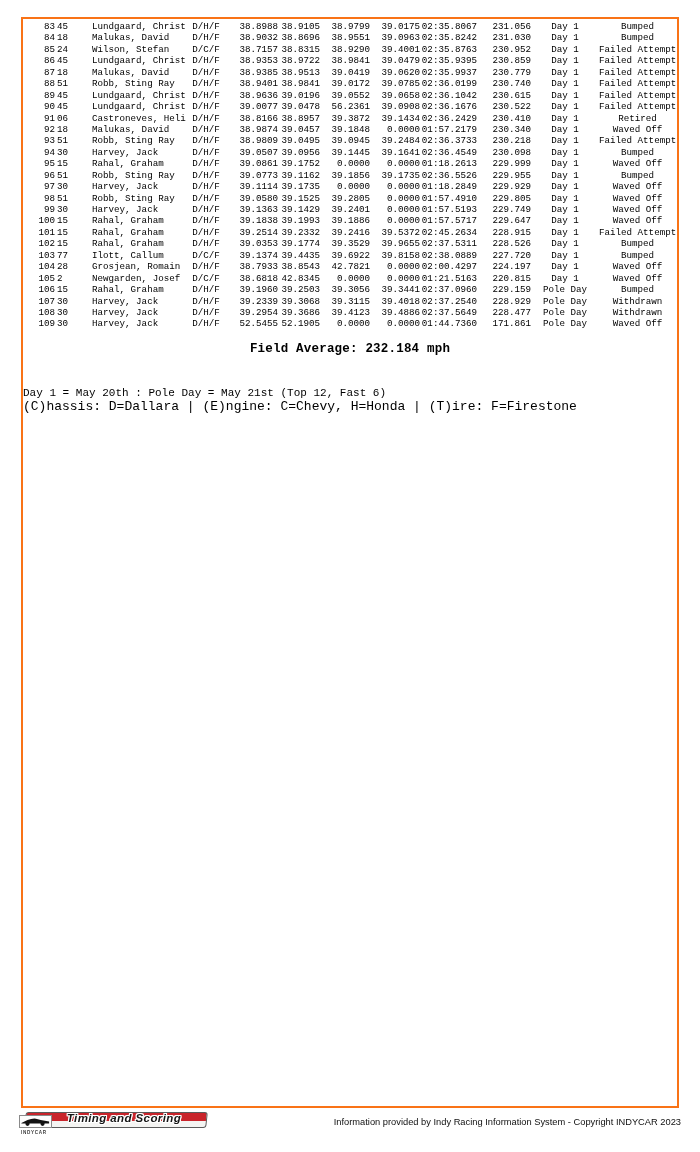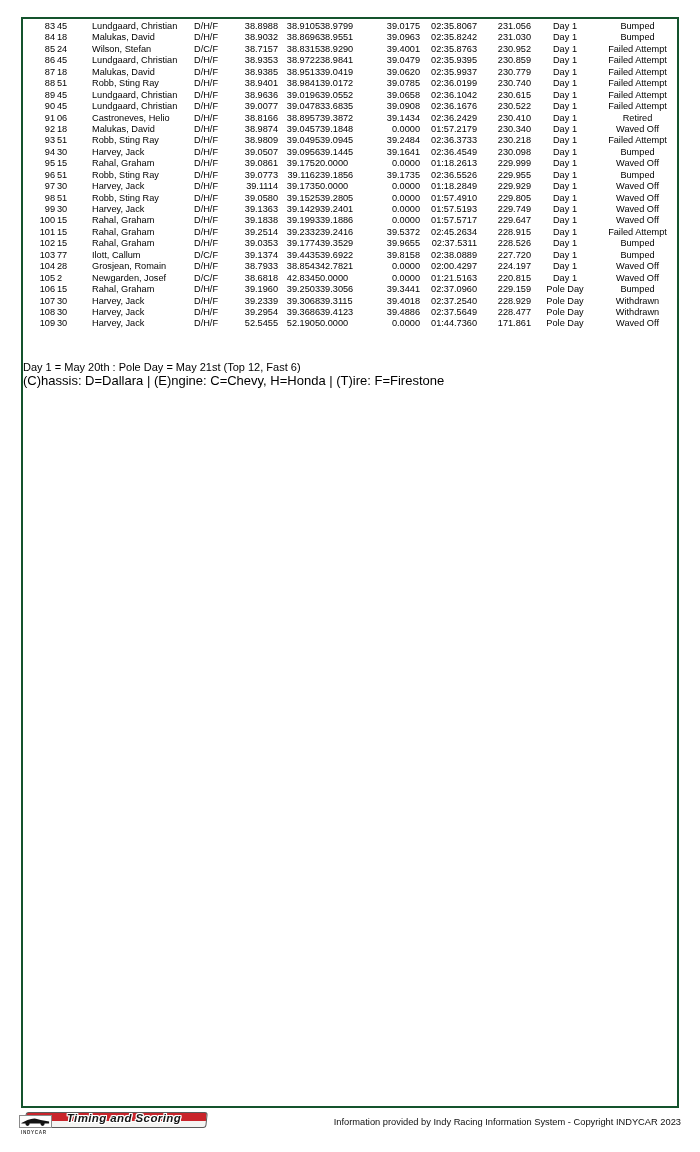--- a/index.html
+++ b/index.html
@@ -3,32 +3,32 @@
 <meta charset="utf-8">
 <style>
   html,body{margin:0;padding:0;}
   body{
     width:700px;height:1152px;position:relative;background:#ffffff;
     font-family:"Liberation Sans",sans-serif;color:#000;
     -webkit-font-smoothing:antialiased;
   }
   .sheet{
     position:absolute;left:21px;top:17px;width:658px;height:1091px;
-    border:2px solid #14532d;box-sizing:border-box;background:#fff;
+    border:2px solid #f97316;box-sizing:border-box;background:#fff;font-family:Liberation Mono, monospace;
   }
   .results{padding-top:2px;font-size:9.2px;}
   .trow{display:flex;line-height:11.45px;height:11.45px;white-space:nowrap;}
   .cell{box-sizing:border-box;overflow:hidden;}
   .c0{width:34px;text-align:right;padding-right:2px;}
   .c1{width:25px;text-align:left;padding-right:2px;}
   .c2{width:104px;text-align:left;padding-left:10px;}
   .c3{width:40px;text-align:center;}
   .c4{width:52px;text-align:right;}
   .c5{width:42px;text-align:right;}
-  .c6{width:50px;text-align:left;}
+  .c6{width:50px;text-align:right;}
   .c7{width:50px;text-align:right;}
   .c8{width:57px;text-align:right;}
   .c9{width:54px;text-align:right;}
   .c10{width:68px;text-align:center;}
   .c11{width:77px;text-align:center;}
   .field-average{margin-top:12px;text-align:center;font-weight:bold;font-size:12.5px;letter-spacing:0.2px;}
   .note1{margin-top:31px;text-align:left;font-size:11px;}
   .note2{margin-top:0;text-align:left;font-size:13px;}
   
   .logo{position:absolute;left:18px;top:1110px;width:196px;height:36px;}
@@ -158,21 +158,21 @@
         <div class="cell c10">Day 1</div>
         <div class="cell c11">Failed Attempt</div>
       </div>
       <div class="trow">
         <div class="cell c0">90</div>
         <div class="cell c1">45</div>
         <div class="cell c2">Lundgaard, Christian</div>
         <div class="cell c3">D/H/F</div>
         <div class="cell c4">39.0077</div>
         <div class="cell c5">39.0478</div>
-        <div class="cell c6">33.6835</div>
+        <div class="cell c6">56.2361</div>
         <div class="cell c7">39.0908</div>
         <div class="cell c8">02:36.1676</div>
         <div class="cell c9">230.522</div>
         <div class="cell c10">Day 1</div>
         <div class="cell c11">Failed Attempt</div>
       </div>
       <div class="trow">
         <div class="cell c0">91</div>
         <div class="cell c1">06</div>
         <div class="cell c2">Castroneves, Helio</div>
@@ -432,20 +432,21 @@
         <div class="cell c4">52.5455</div>
         <div class="cell c5">52.1905</div>
         <div class="cell c6">0.0000</div>
         <div class="cell c7">0.0000</div>
         <div class="cell c8">01:44.7360</div>
         <div class="cell c9">171.861</div>
         <div class="cell c10">Pole Day</div>
         <div class="cell c11">Waved Off</div>
       </div>
     </div>
+  <div class="field-average">Field Average: 232.184 mph</div>
   <div class="note1">Day 1 = May 20th : Pole Day = May 21st (Top 12, Fast 6)</div>
   <div class="note2">(C)hassis: D=Dallara | (E)ngine: C=Chevy, H=Honda | (T)ire: F=Firestone</div>
 </div>
 
 <div class="logo">
   <div class="banner" style="background: linear-gradient(rgb(201, 36, 43) 0%, rgb(201, 36, 43) 58%, rgb(244, 244, 242) 58%, rgb(244, 244, 242) 100%);"></div>
   <div class="banner-text">Timing and Scoring</div>
   <div class="car-box">
     <svg viewBox="0 0 66 22" xmlns="http://www.w3.org/2000/svg">
       <path d="M3 14 L16 8 Q26 4 34 5 L44 8 L62 11 L62 15 L3 15 Z" fill="#111"></path>

